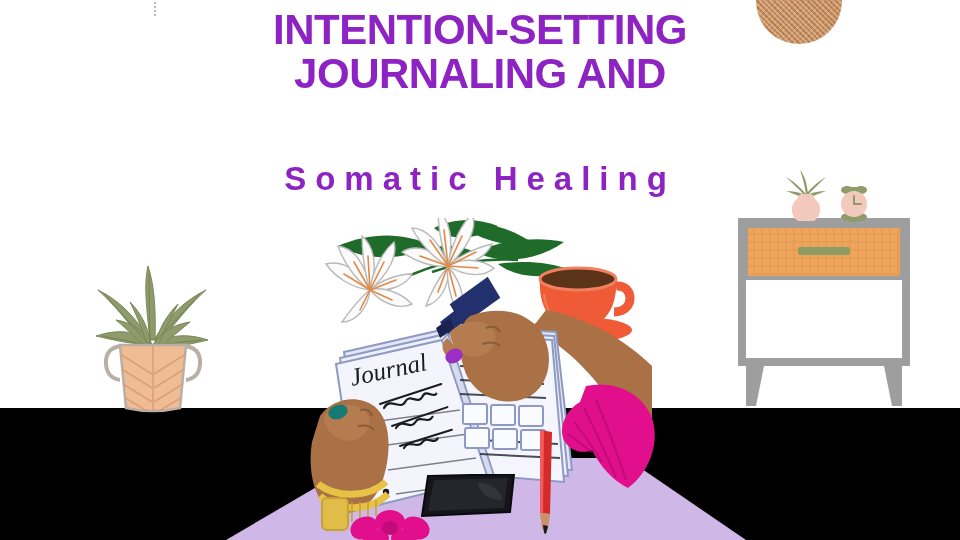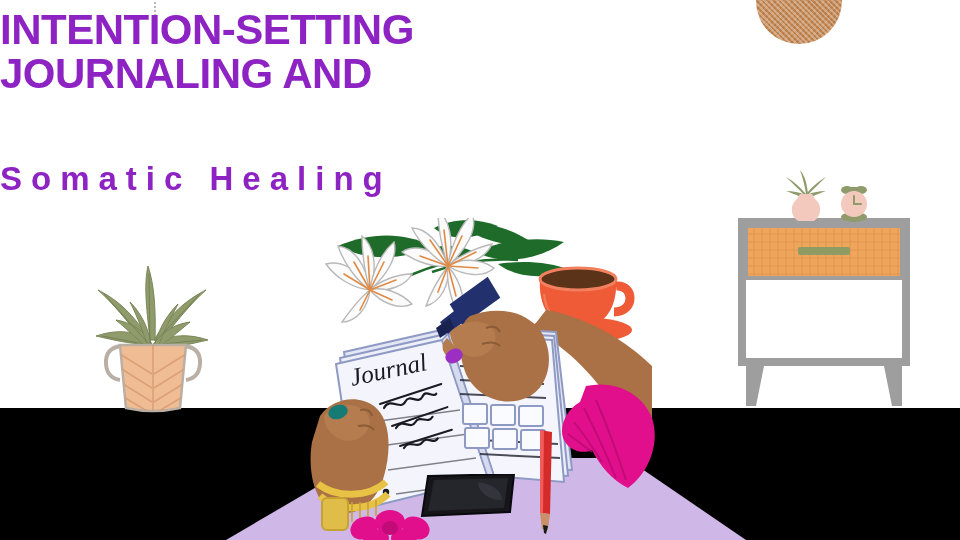--- a/index.html
+++ b/index.html
@@ -13,35 +13,35 @@
     position:relative;width:960px;height:540px;overflow:hidden;
     background:#ffffff;
   }
 
   
   .wall{position:absolute;left:0;top:0;width:960px;height:409px;background:#ffffff;}
   .floor{position:absolute;left:0;top:408px;width:960px;height:132px;background:#000000;}
 
   
   .headline{
-    position:absolute;left:0;top:8px;width:960px;text-align:left;
+    position:absolute;left:0;top:8px;width:960px;text-align:center;
     z-index:40;pointer-events:none;
   }
   .headline .line{
     display:block;
     color:#8E23C4;
     font-weight:bold;
     font-size:42px;
     line-height:44px;
     letter-spacing:-0.5px;
     font-family:"Liberation Sans", sans-serif;
     white-space:nowrap;
   }
   .subtitle{
-    position:absolute;left:0;top:160px;width:960px;text-align:left;z-index:40;
+    position:absolute;left:0;top:160px;width:960px;text-align:center;z-index:40;
     color:#8E23C4;font-weight:bold;font-size:33px;letter-spacing:9px;
     font-family:"Liberation Sans", sans-serif;
   }
 
   
   .basket-top{
     position:absolute;left:756px;top:-42px;width:86px;height:86px;border-radius:50%;
     background:
       repeating-linear-gradient(45deg, rgba(255,255,255,.30) 0 2px, rgba(0,0,0,0) 2px 4px),
       repeating-linear-gradient(-45deg, rgba(0,0,0,.10) 0 2px, rgba(0,0,0,0) 2px 4px),

